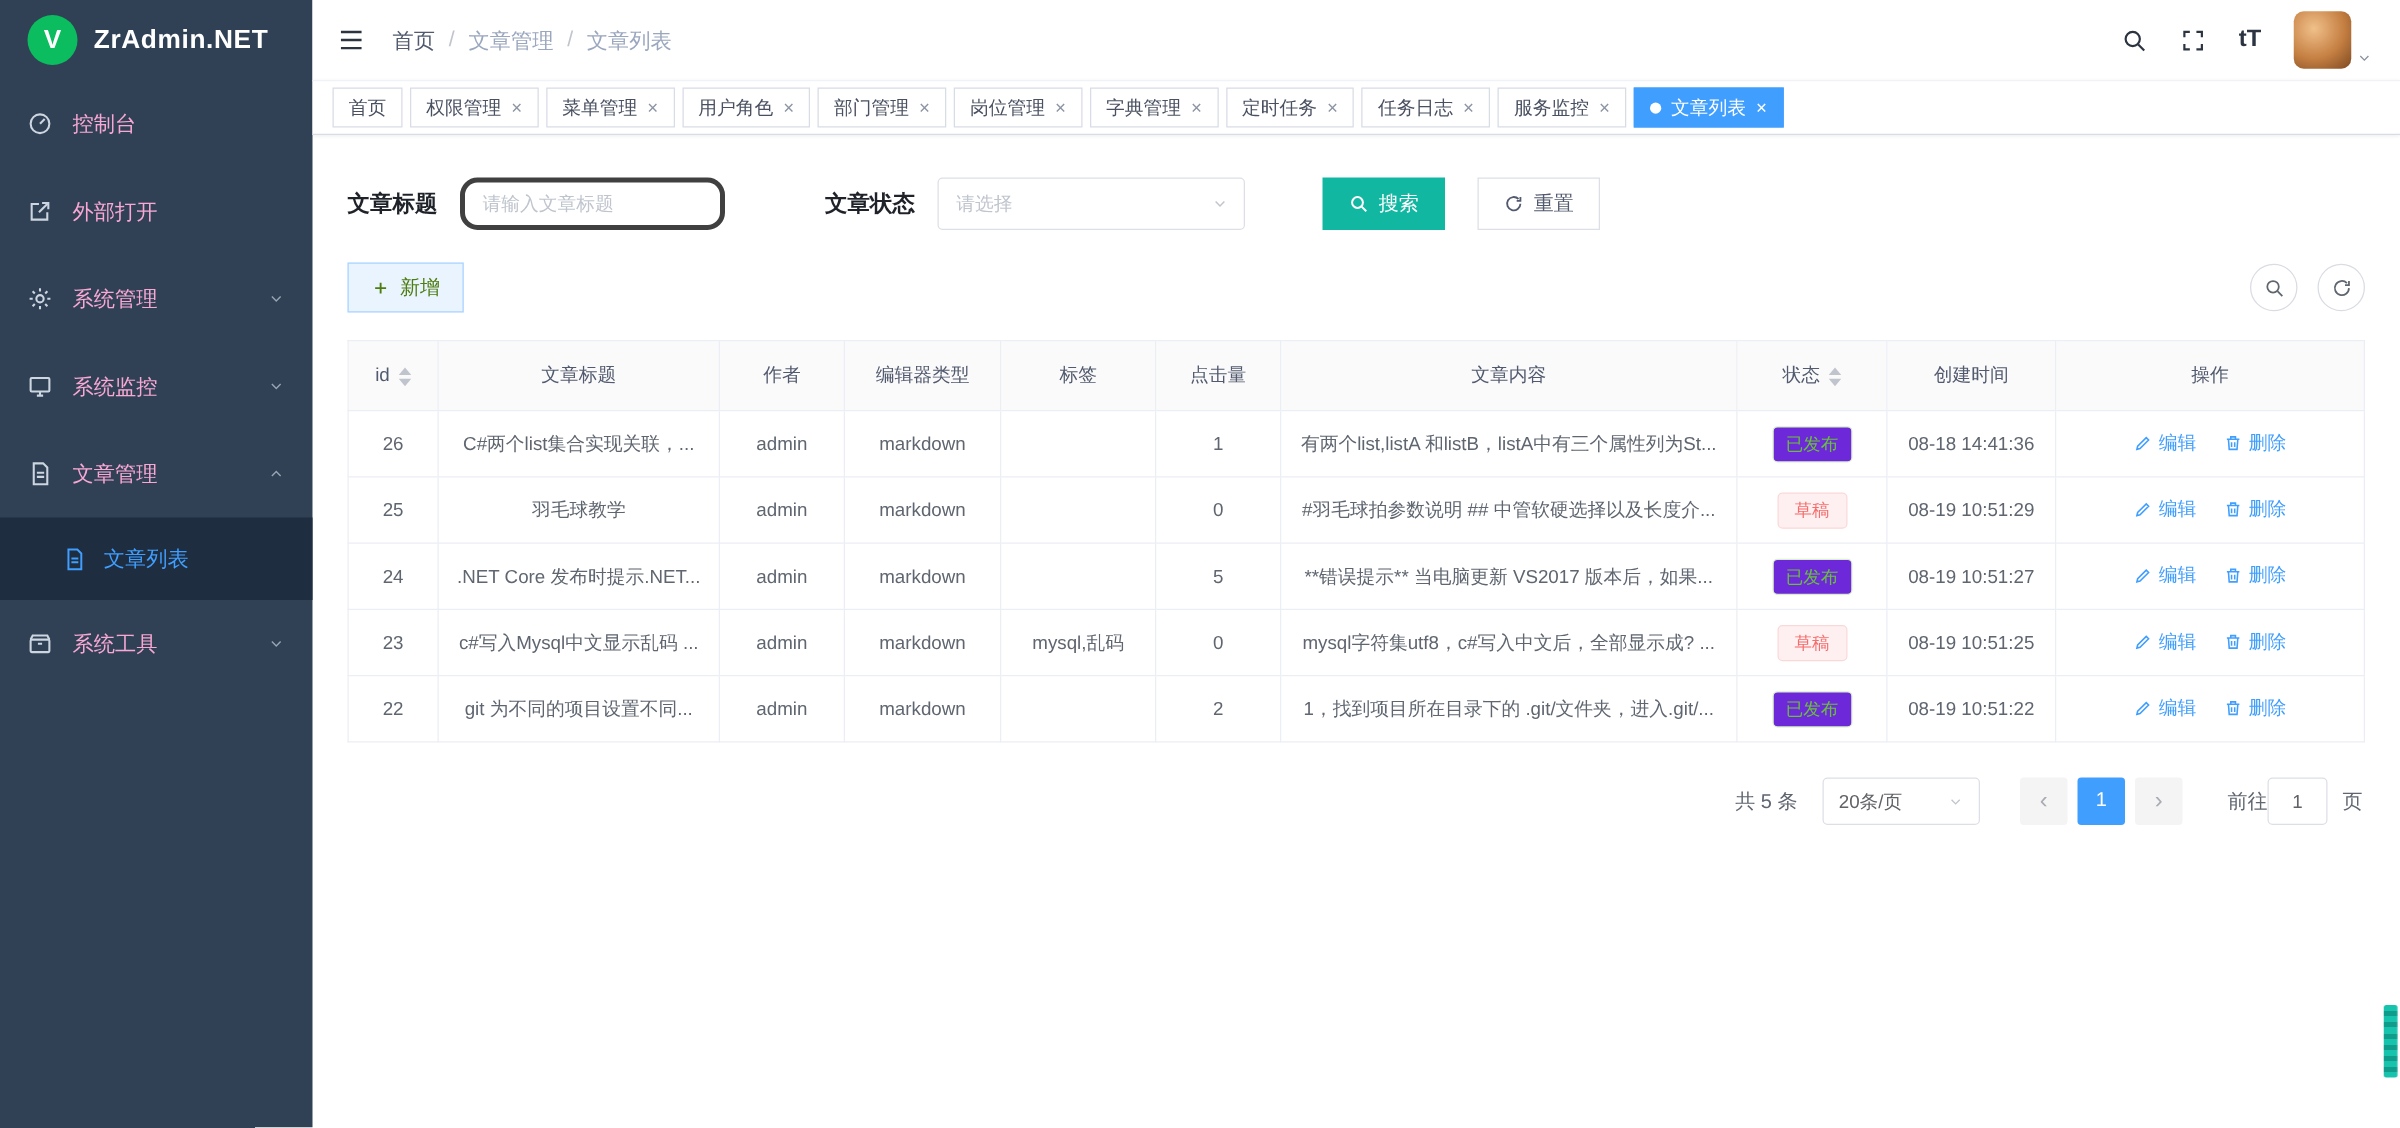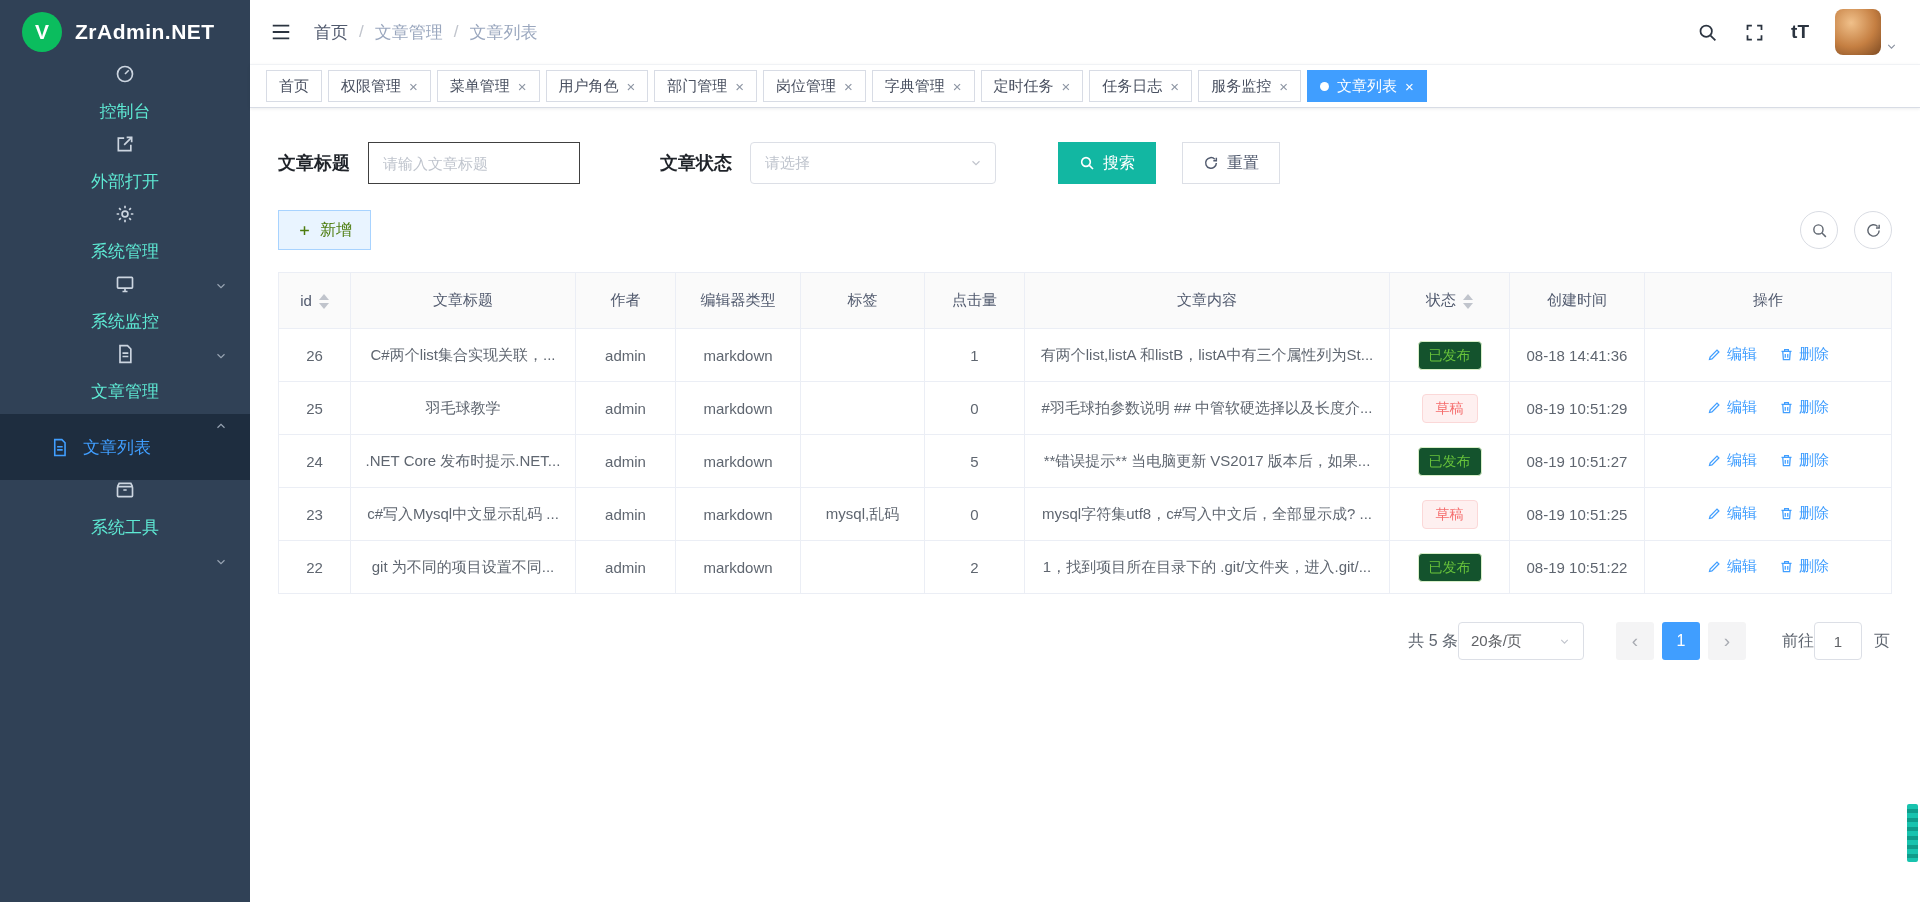--- a/index.html
+++ b/index.html
@@ -10,21 +10,21 @@
   }
   svg { display: block; }
 
   
   .sidebar { width: 250px; min-width: 250px; height: 100%; background: #304156; }
   .logo { height: 64px; display: flex; align-items: center; gap: 13px; padding-left: 22px; cursor: pointer; }
   .logo-circle { width: 40px; height: 40px; border-radius: 50%; background: #0bbd5e; color: #fff;
     display: flex; align-items: center; justify-content: center; font-weight: bold; font-size: 21px; }
   .logo-text { color: #fff; font-size: 21px; font-weight: bold; letter-spacing: .5px; }
   .menu-item { height: 70px; display: flex; align-items: center; gap: 16px; padding: 0 22px;
-    color: #5eead4; font-size: 17px; cursor: pointer; flex-direction: column; }
+    color: #f9a8d4; font-size: 17px; cursor: pointer; }
   .menu-item .ico { color: #ccd5e0; }
   .menu-arrow { margin-left: auto; color: #98a4b3; }
   .menu-arrow.up { transform: rotate(180deg); }
   .submenu-item { height: 66px; display: flex; align-items: center; gap: 14px; padding: 0 22px 0 50px;
     background: #1e2d3f; color: #409eff; font-size: 17px; cursor: pointer; }
 
   
   .main { flex: 1; display: flex; flex-direction: column; min-width: 0; position: relative; }
 
   .topbar { height: 64px; display: flex; align-items: center; background: #fff; padding-right: 22px; }
@@ -53,21 +53,21 @@
   .tab.active { background: #409eff; border-color: #409eff; color: #fff; }
   .tab.active .tab-close { color: #fff; }
   .tab-dot { width: 9px; height: 9px; border-radius: 50%; background: #fff; }
 
   
   .content { flex: 1; padding: 24px 28px 0; overflow: hidden; }
 
   .filter-row { display: flex; align-items: center; margin: 10px 0 26px; }
   .f-label { font-size: 18px; font-weight: bold; color: #1f2329; margin-right: 18px; }
   .gap-lg { margin-left: 80px; }
-  .f-input { width: 212px; height: 42px; border: 1px solid #404040; border-radius: 0;
+  .f-input { width: 212px; height: 42px; border: 4px solid #404040; border-radius: 14px;
     padding: 0 14px; font-size: 15px; color: #606266; outline: none; }
   .f-input::placeholder { color: #bfc4cd; }
   .f-select { width: 246px; height: 42px; border: 1px solid #dcdfe6; border-radius: 4px;
     padding: 0 12px 0 14px; display: flex; align-items: center; justify-content: space-between;
     color: #bfc4cd; font-size: 15px; cursor: pointer; }
   .f-select .ico { color: #c0c4cc; }
   .btn { height: 42px; border-radius: 0; border: 1px solid transparent; display: inline-flex;
     align-items: center; gap: 8px; font-size: 16px; cursor: pointer; padding: 0 20px; }
   .btn-search { background: #12b7a2; color: #fff; margin-left: 62px; }
   .btn-reset { background: #fff; border-color: #dcdfe6; color: #515a6e; margin-left: 26px; }
@@ -83,28 +83,28 @@
     white-space: nowrap; overflow: hidden; text-overflow: ellipsis; }
   th { height: 56px; background: #fafafa; color: #515a6e; font-weight: normal; }
   td { height: 53px; color: #5f6670; }
   .center { text-align: center; }
   .sort { display: inline-flex; flex-direction: column; margin-left: 7px; vertical-align: middle; gap: 3px; }
   .sort i { width: 0; height: 0; border-left: 5px solid transparent; border-right: 5px solid transparent; display: block; }
   .sort .up { border-bottom: 6px solid #c0c4cc; }
   .sort .down { border-top: 6px solid #c0c4cc; }
   .badge { display: inline-block; min-width: 56px; text-align: center; padding: 0 10px; height: 29px;
     line-height: 27px; border-radius: 4px; font-size: 14px; border: 1px solid; }
-  .badge.ok { background: #14532d; color: #67c23a; border-color: #d8efc8; }
+  .badge.ok { background: #6d28d9; color: #67c23a; border-color: #d8efc8; }
   .badge.draft { background: #fef0f0; color: #f56c6c; border-color: #fbd8d8; }
   .op { color: #409eff; text-decoration: none; display: inline-flex; align-items: center; gap: 5px;
     margin: 0 9px; cursor: pointer; font-size: 15px; }
 
   .pagination { display: flex; align-items: center; justify-content: flex-end; margin: 28px 2px 0 0;
     color: #5f6670; font-size: 16px; }
-  .ptotal { }
+  .ptotal { margin-right: 20px; }
   .psize { width: 126px; height: 38px; border: 1px solid #dcdfe6; border-radius: 4px; display: flex;
     align-items: center; justify-content: space-between; padding: 0 12px; font-size: 15px;
     color: #606266; cursor: pointer; margin-right: 32px; }
   .pbtn { width: 38px; height: 38px; background: #f4f4f5; border: none; border-radius: 3px;
     color: #a8abb2; font-size: 19px; display: flex; align-items: center; justify-content: center; cursor: pointer; }
   .pcur { width: 38px; height: 38px; background: #409eff; color: #fff; border-radius: 3px;
     display: flex; align-items: center; justify-content: center; font-size: 16px; margin: 0 8px; cursor: pointer; }
   .pnext { margin-right: 36px; }
   .goto-label { margin-right: 0; font-family: Liberation Serif, serif; }
   .goto-input { width: 48px; height: 38px; border: 1px solid #dcdfe6; border-radius: 4px;

